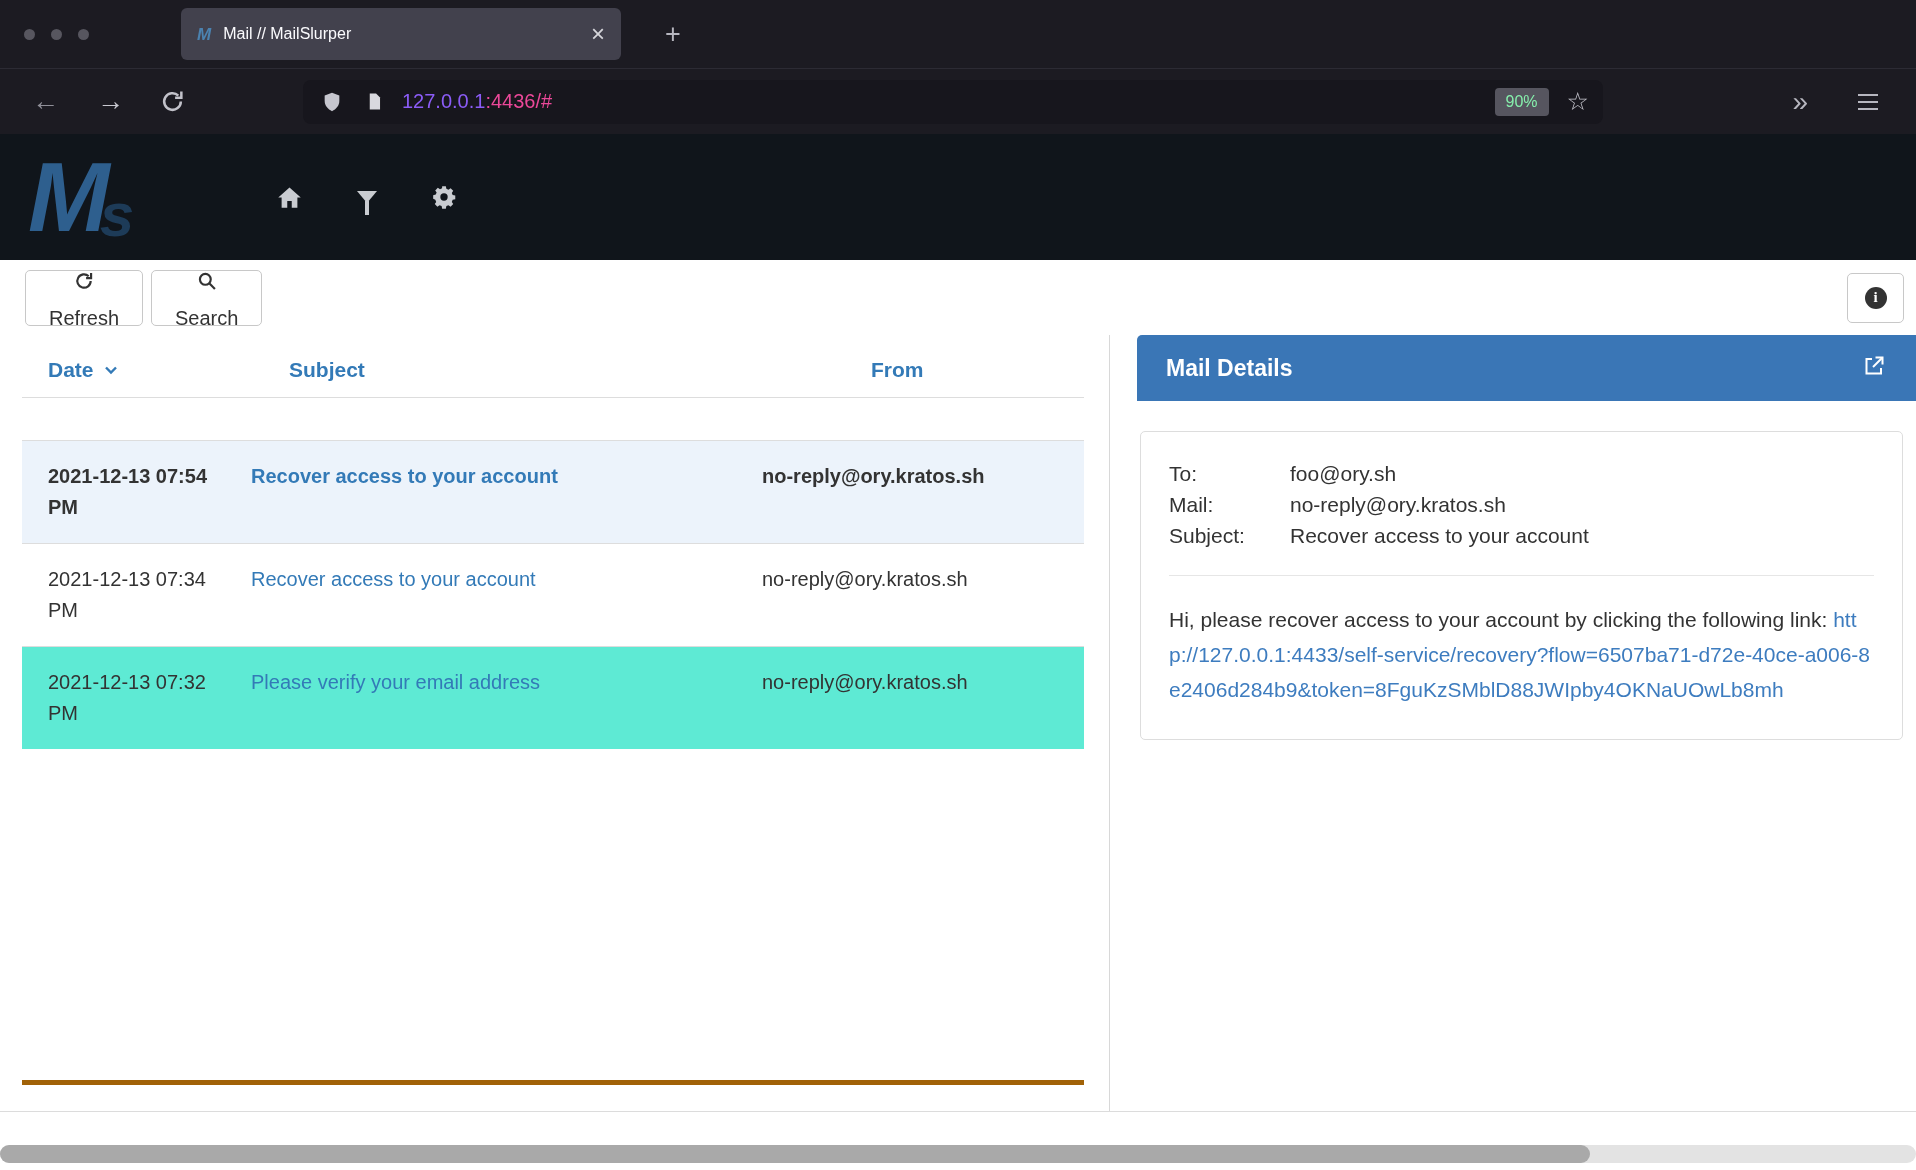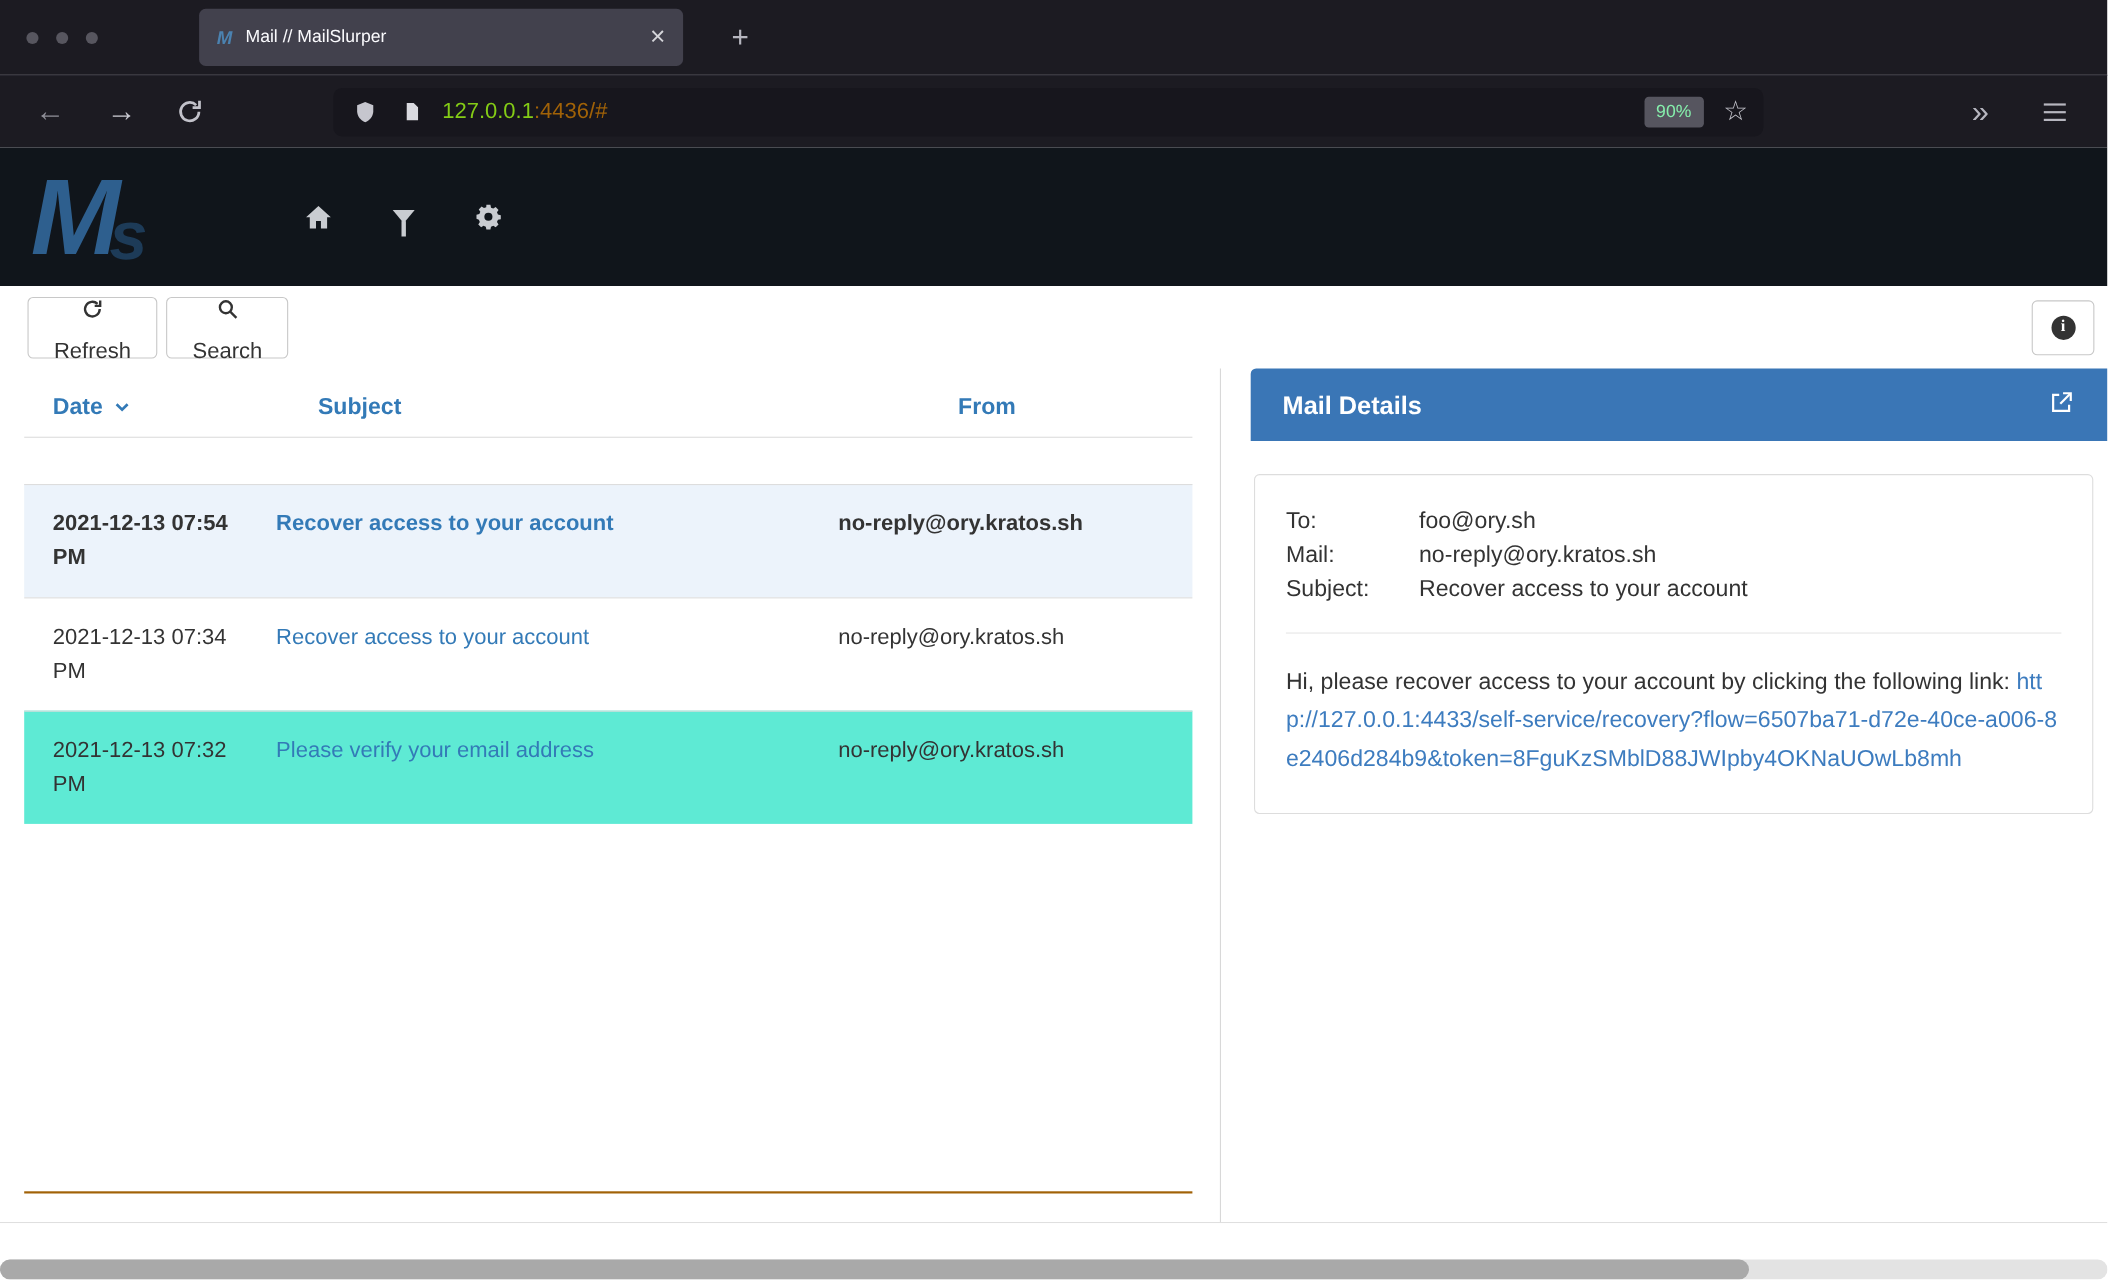--- a/index.html
+++ b/index.html
@@ -18,22 +18,22 @@
   .newtab { font-size:27px; color:#b6b6bf; margin-left:44px; line-height:1; }
 
   .navbar { height:66px; background:#1c1b22; border-top:1px solid #2c2b34; display:flex; align-items:center; padding:0 24px; flex:none; }
   .nav-glyph { font-size:27px; line-height:1; }
   .back { color:#8f8f98; margin-left:8px; }
   .fwd { color:#c9c9d1; margin-left:38px; }
   .reload { margin-left:36px; display:flex; }
   .urlbar { width:1300px; height:44px; background:#17161d; border-radius:8px; display:flex; align-items:center; padding:0 14px 0 18px; margin-left:118px; }
   .urlbar .ic { display:flex; }
   .url-text { font-size:20px; margin-left:18px; white-space:nowrap; }
-  .url-host { color:#84cc16;margin-top:24px; }
-  .url-rest { color:#a16207; }
+  .url-host { color:#8b5cf6;margin-top:24px; }
+  .url-rest { color:#ec4899; }
   .url-spacer { flex:1; }
   .zoom-badge { background:#56555f; color:#86efac; font-size:16px; padding:5px 11px; border-radius:4px; }
   .star { font-size:25px; color:#c3c3cb; margin-left:18px; line-height:1; }
   .nav-spacer { flex:1; }
   .overflow { font-size:28px; color:#b6b6bf; margin-right:50px; line-height:1; }
   .hamburger { display:flex; flex-direction:column; gap:5px; margin-right:14px; }
   .hamburger i { display:block; width:20px; height:2px; background:#b6b6bf; }
 
   
   .app-header { height:126px; background:#10151b; display:flex; align-items:center; flex:none; }
@@ -49,21 +49,21 @@
   .toolbar { height:75px; display:flex; align-items:center; padding:0 12px 0 25px; background:#fff; flex:none; }
   .btn { height:56px; border:1px solid #c8c8c8; border-radius:5px; background:#fff; display:flex; align-items:center; gap:11px; padding:0 23px; font-size:20px; color:#333;flex-direction:column; }
   .btn + .btn { margin-left:8px; }
   .toolbar-spacer { flex:1; }
   .info-btn { height:50px; width:57px; justify-content:center; padding:0; gap:0; }
   .info-circle { width:22px; height:22px; border-radius:50%; background:#333; color:#fff; font-size:15px; font-weight:bold; font-family:"Liberation Serif", serif; display:flex; align-items:center; justify-content:center; }
 
   
   .content { height:777px; display:flex; border-bottom:1px solid #dcdcdc; flex:none; }
   .list-panel { width:1110px; flex:none; border-right:1px solid #d8d8d8; padding:8px 25px 0 22px; }
-  .table-area { height:742px; border-bottom:2px solid #a16207; }
+  .table-area { height:742px; border-bottom:5px solid #a16207; }
   .thead { display:flex; align-items:center; height:55px; border-bottom:1px solid #ddd; font-size:21px; font-weight:bold; color:#337ab7; }
   .h-date { width:267px; padding-left:26px; display:flex; align-items:center; gap:9px; }
   .h-subject { width:511px; }
   .h-from { flex:1; padding-left:71px; }
   .spacer-row { height:42px; }
   .mrow { display:flex; border-top:1px solid #ddd; padding:20px 0; font-size:20px; line-height:31px; color:#333; cursor:default; }
   .mrow.selected { background:#ecf3fb; }
   .mrow.striped { background:#5eead4; }
   .c-date { width:229px; padding:0 40px 0 26px; }
   .c-subject { width:511px; color:#337ab7; }

